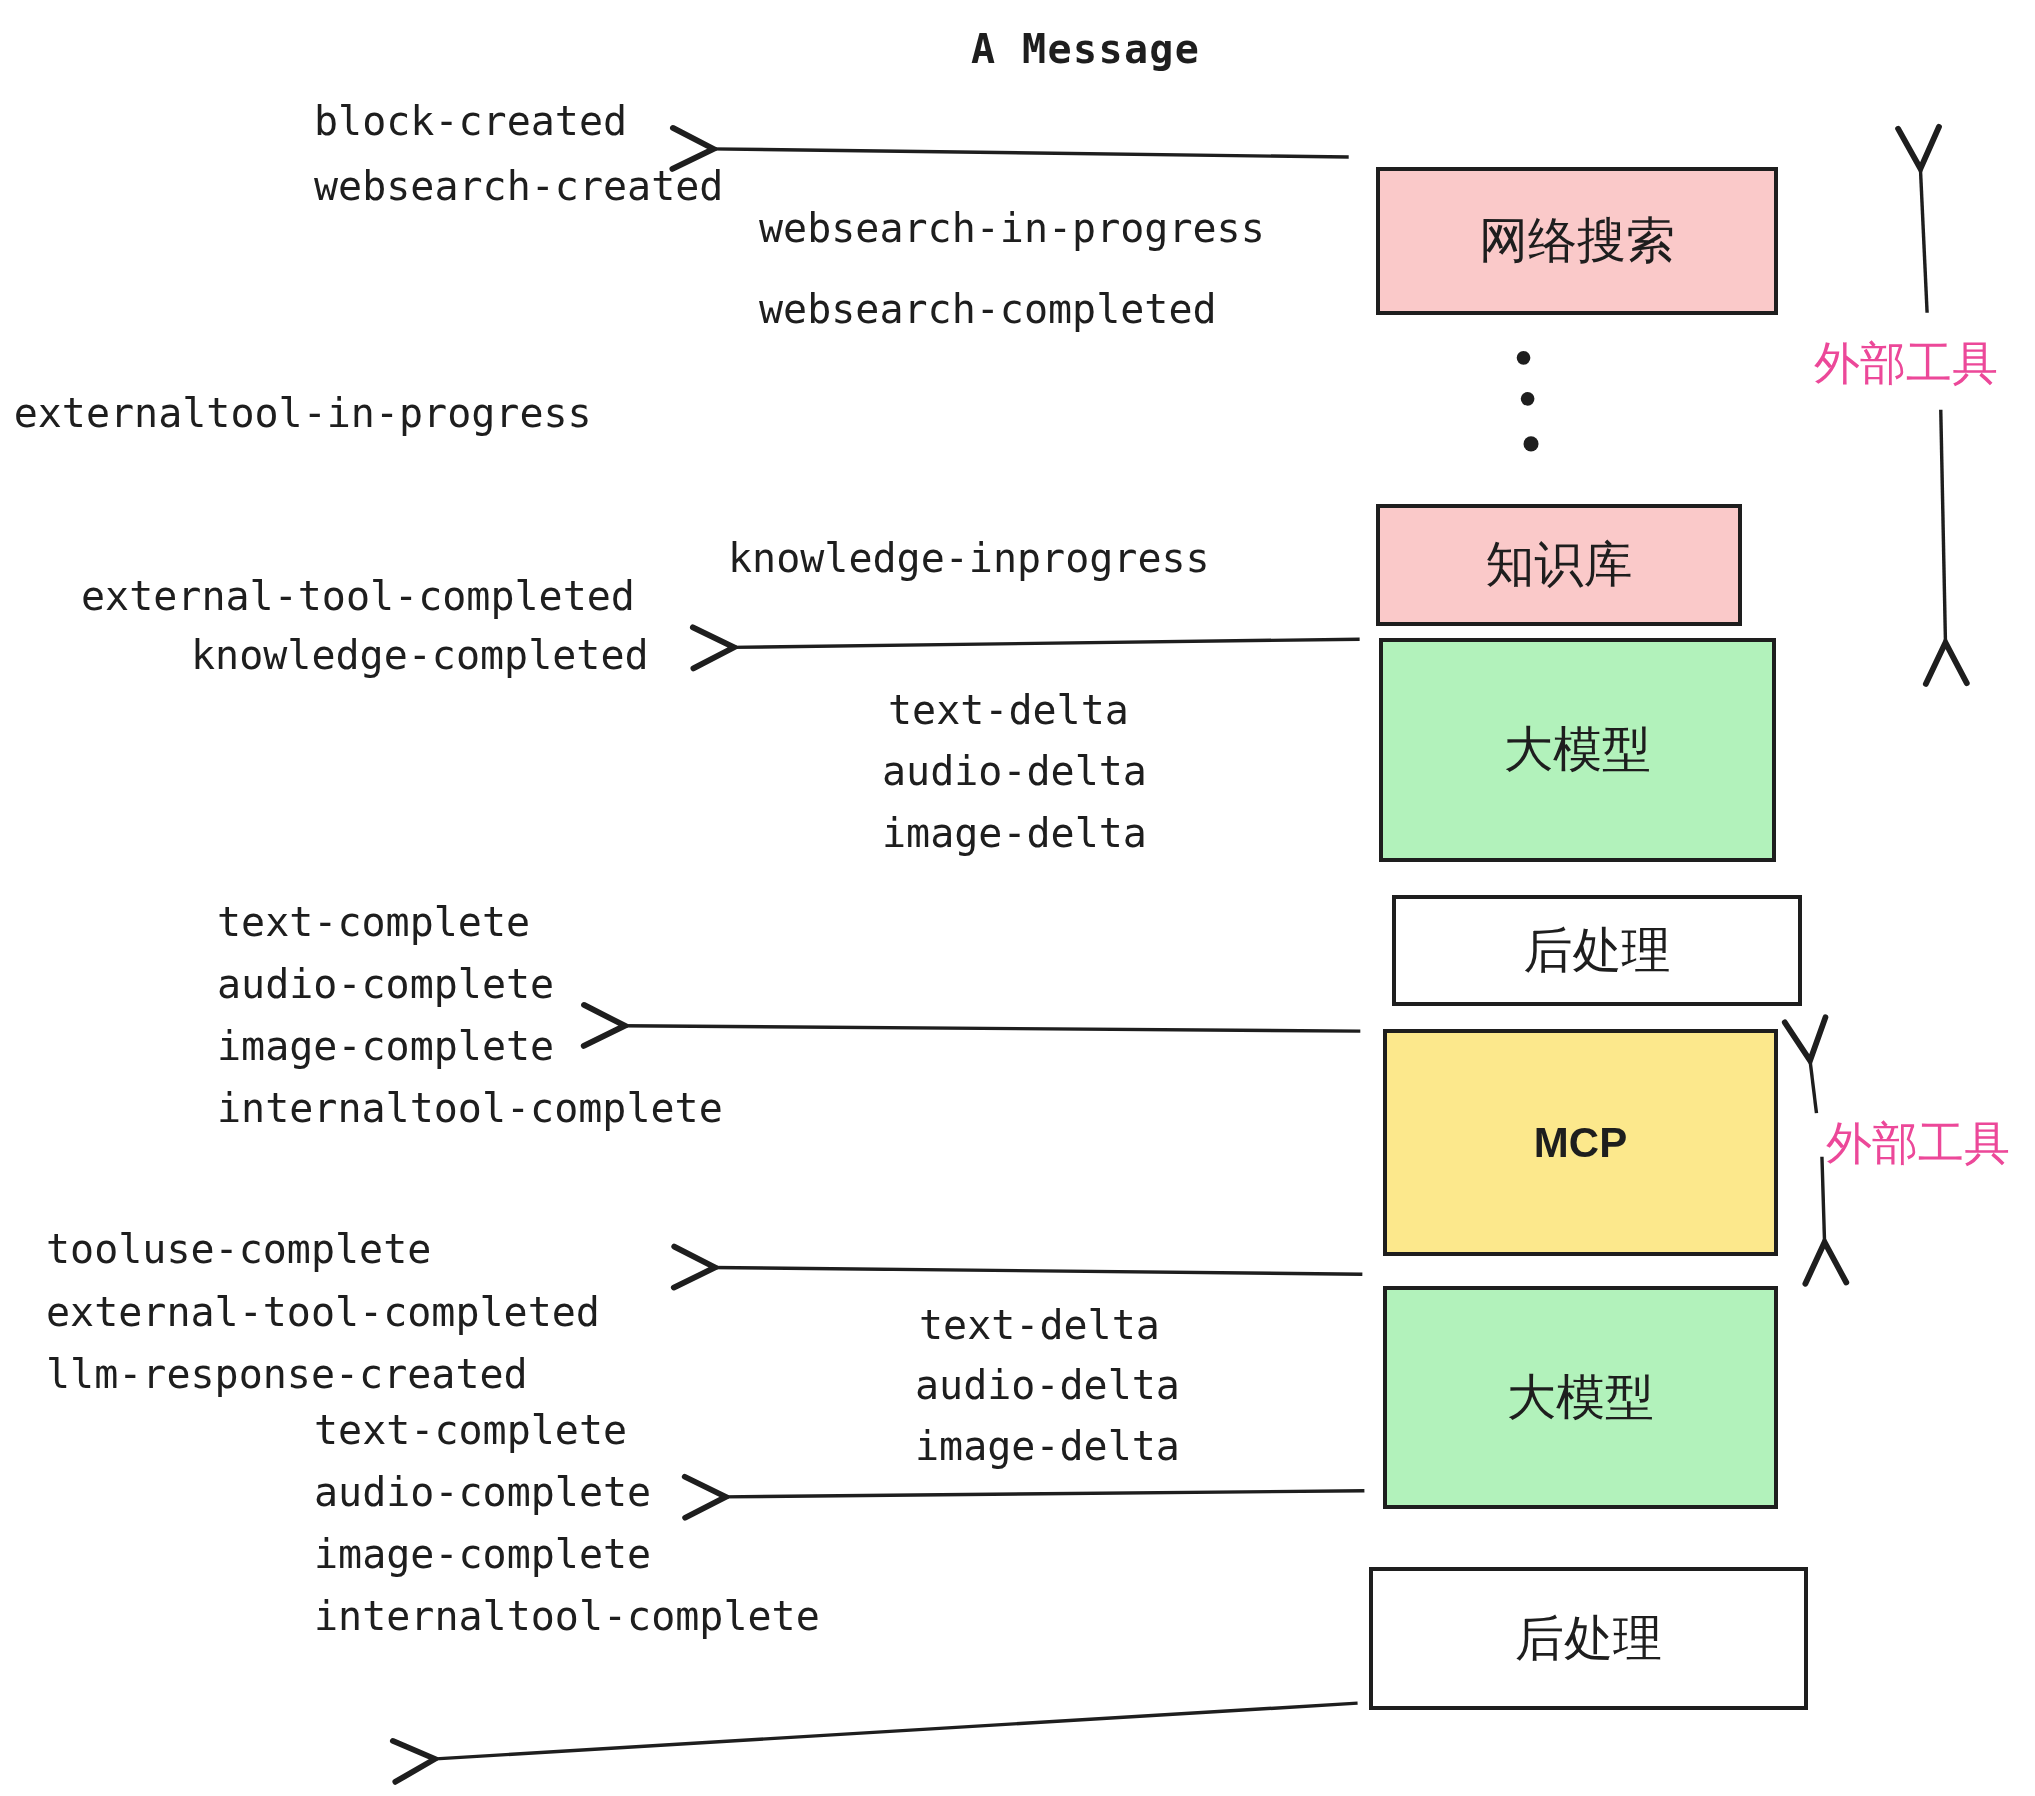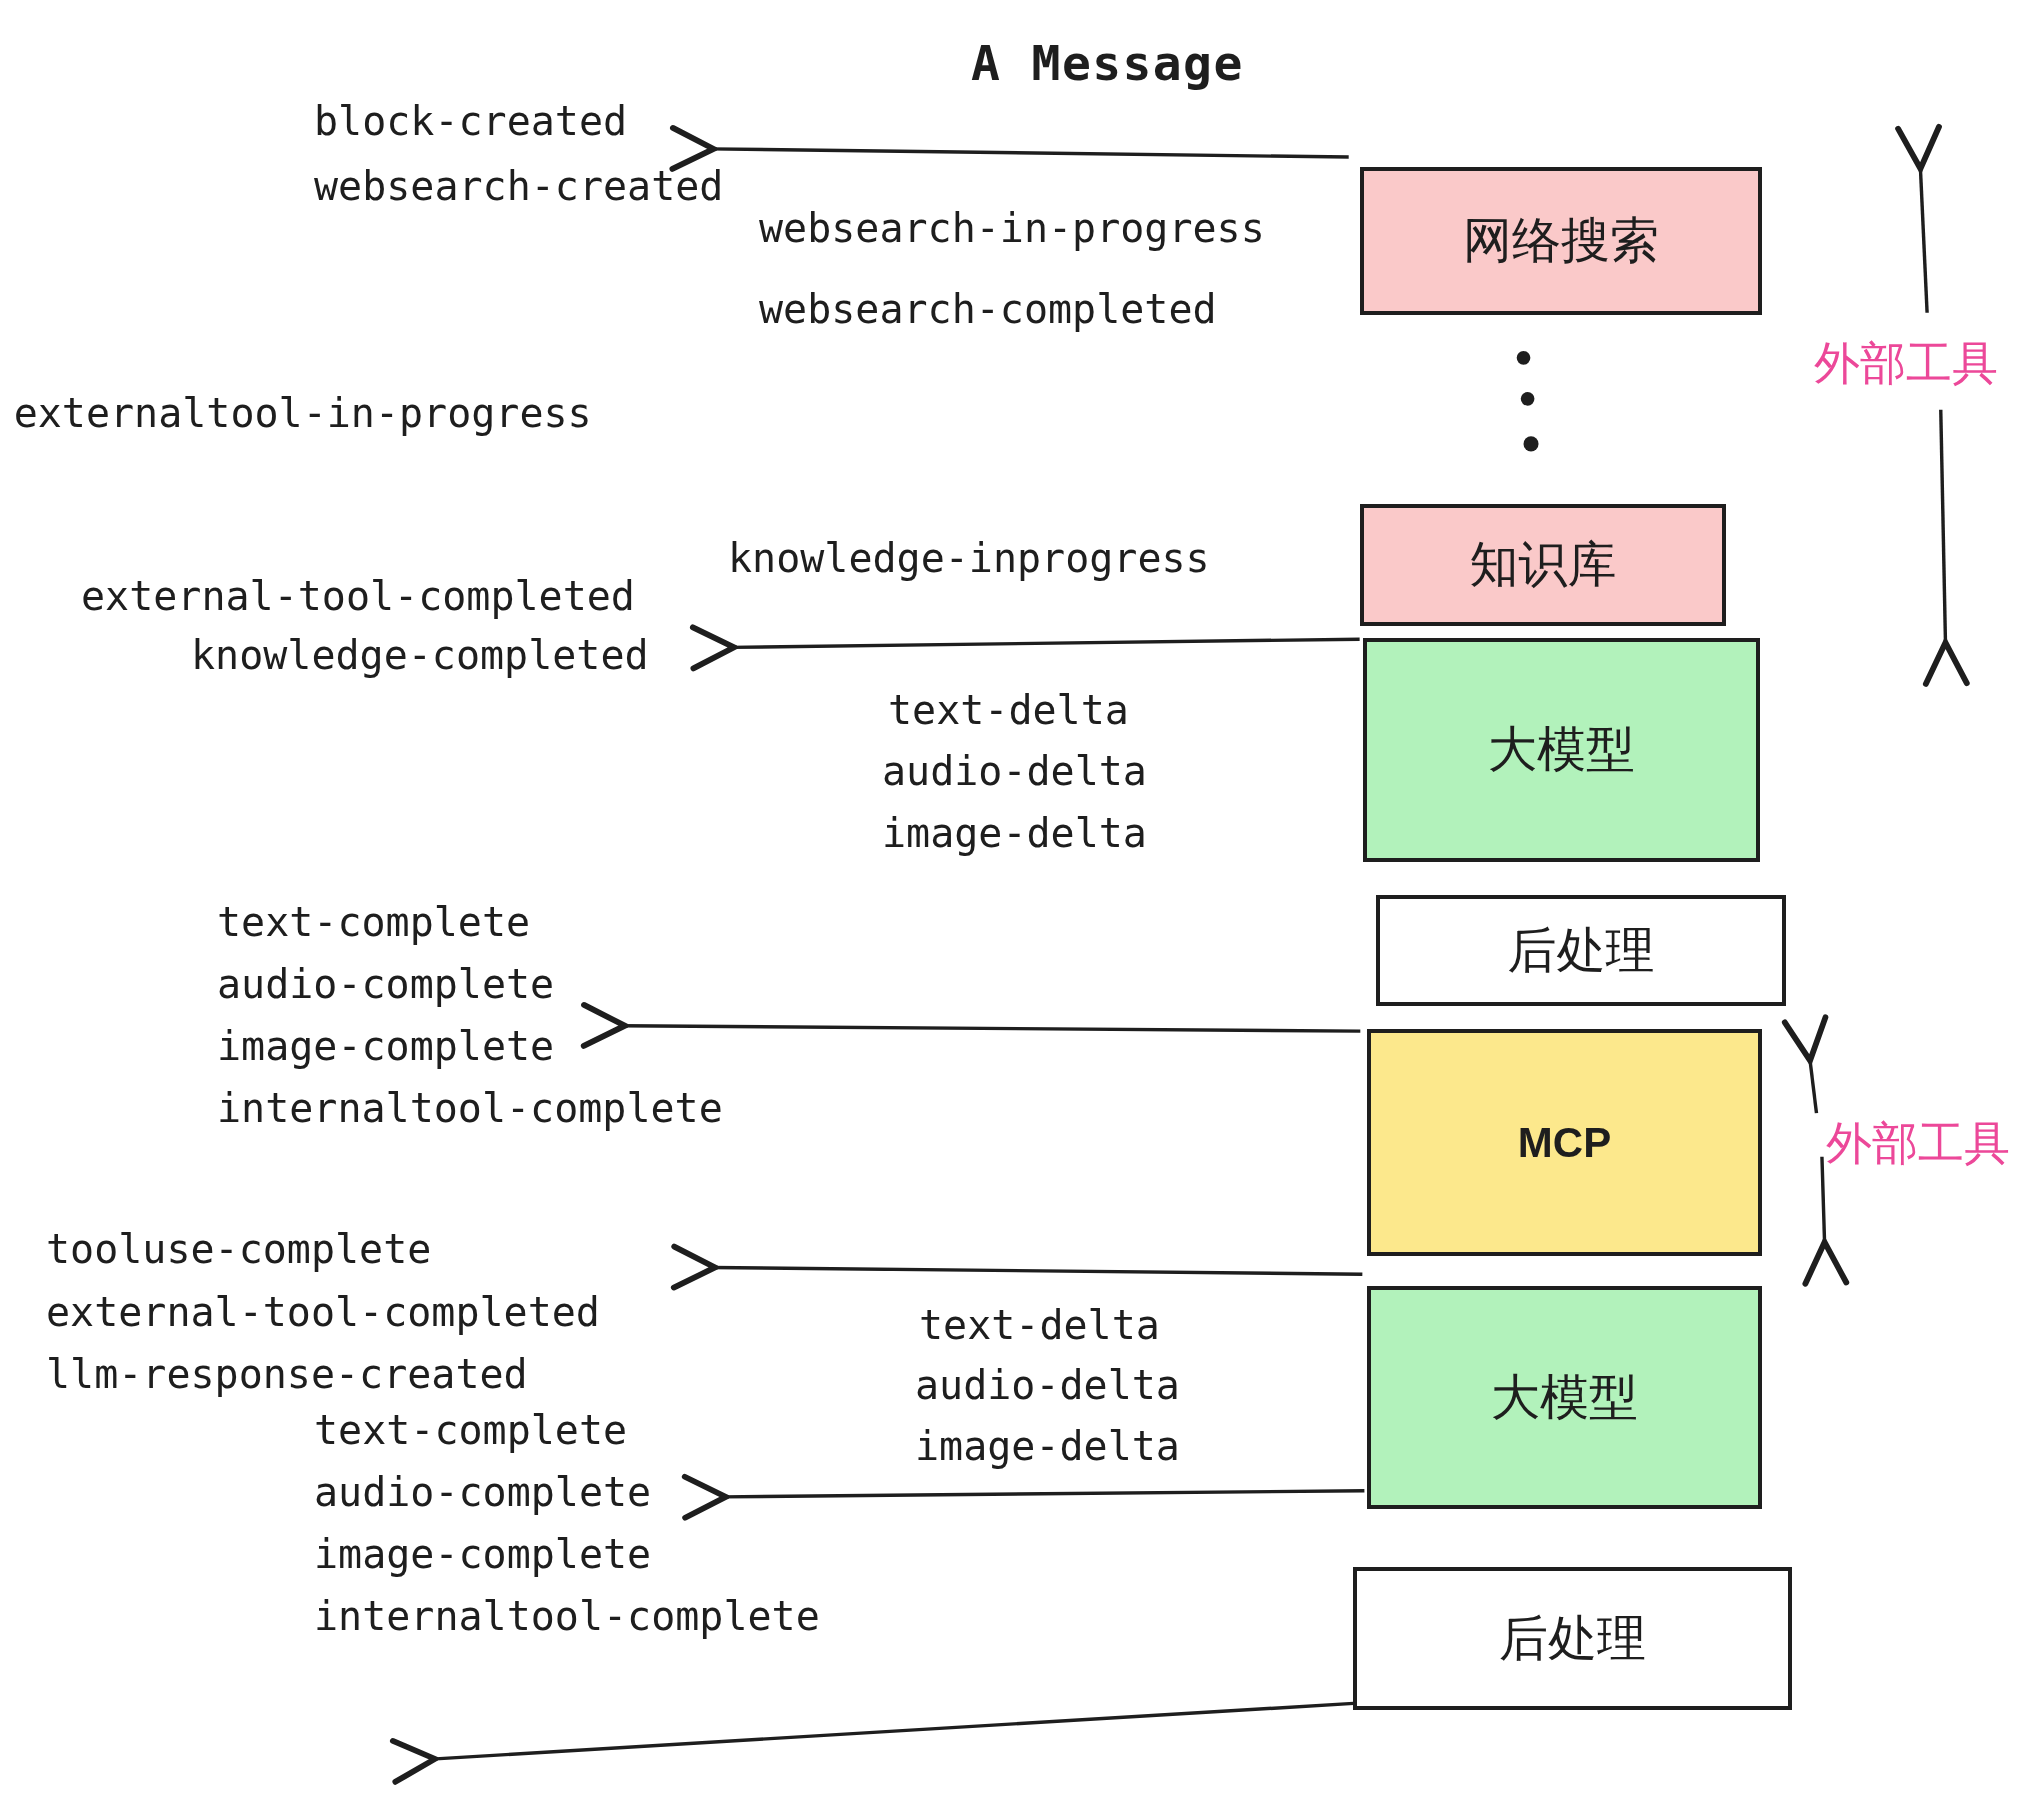--- a/index.html
+++ b/index.html
@@ -7,44 +7,44 @@
     position:relative;
     width:2035px;
     height:1796px;
     background:#ffffff;
     font-family:"DejaVu Sans Mono", monospace;
     color:#1e1e1e;
     overflow:hidden;
   }
   .title{
     position:absolute;
-    font-size:48px;
+    font-size:40px;
     font-weight:bold;
     letter-spacing:1.4px;
     white-space:nowrap;
-    margin-top:9px;
   }
   .ev{
     position:absolute;
     font-size:40px;
     line-height:1;
     white-space:nowrap;
     font-family:"DejaVu Sans Mono", monospace;
   }
   .box{
     position:absolute;
     border:4.8px solid #1e1e1e;
     box-sizing:border-box;
     display:flex;
     align-items:center;
     justify-content:center;
     font-family:"DejaVu Sans", "Liberation Sans", sans-serif;
     font-size:49px;
     color:#1e1e1e;
     white-space:nowrap;
+    margin-left:16px;
   }
   .box.mono{
     font-family:Liberation Sans, sans-serif;
     font-size:42px;
     font-weight:bold;
   }
   .side{
     position:absolute;
     font-family:"DejaVu Sans", "Liberation Sans", sans-serif;
     font-size:46px;

